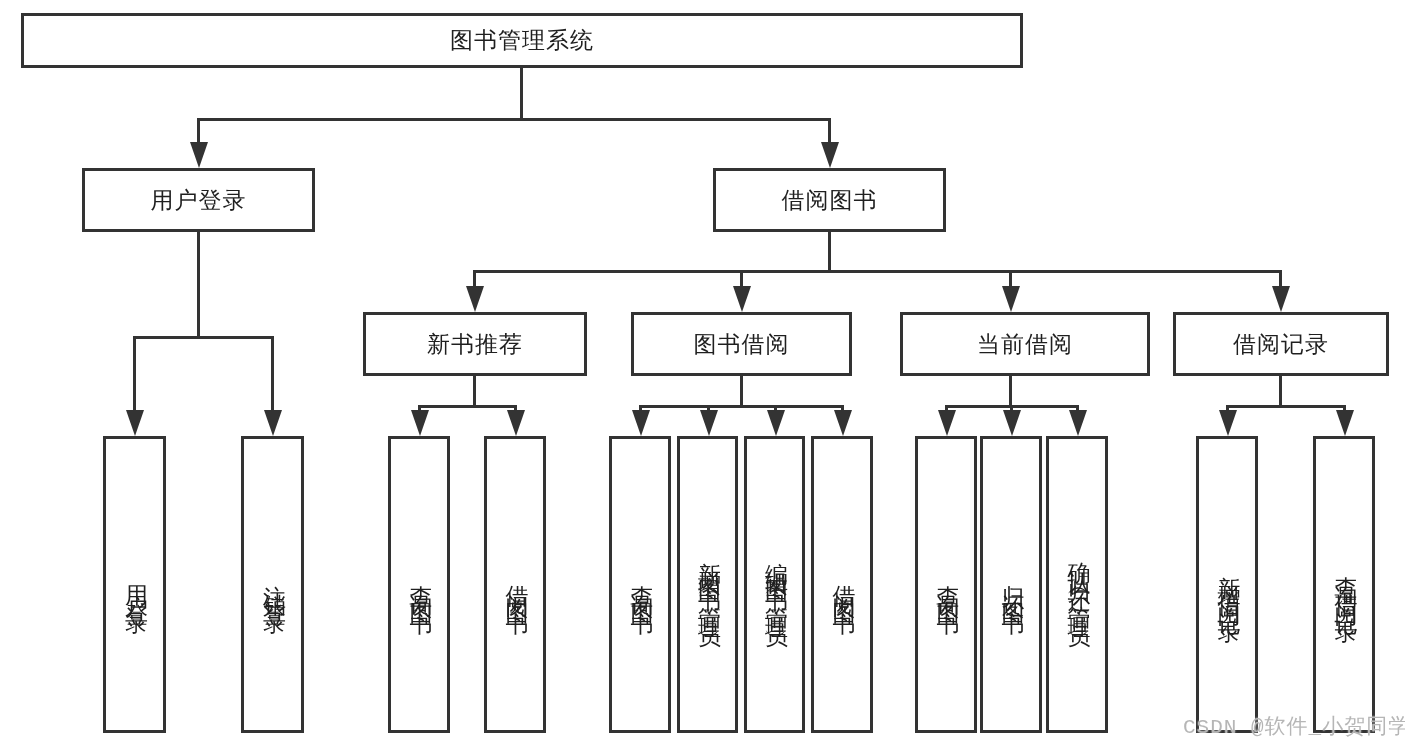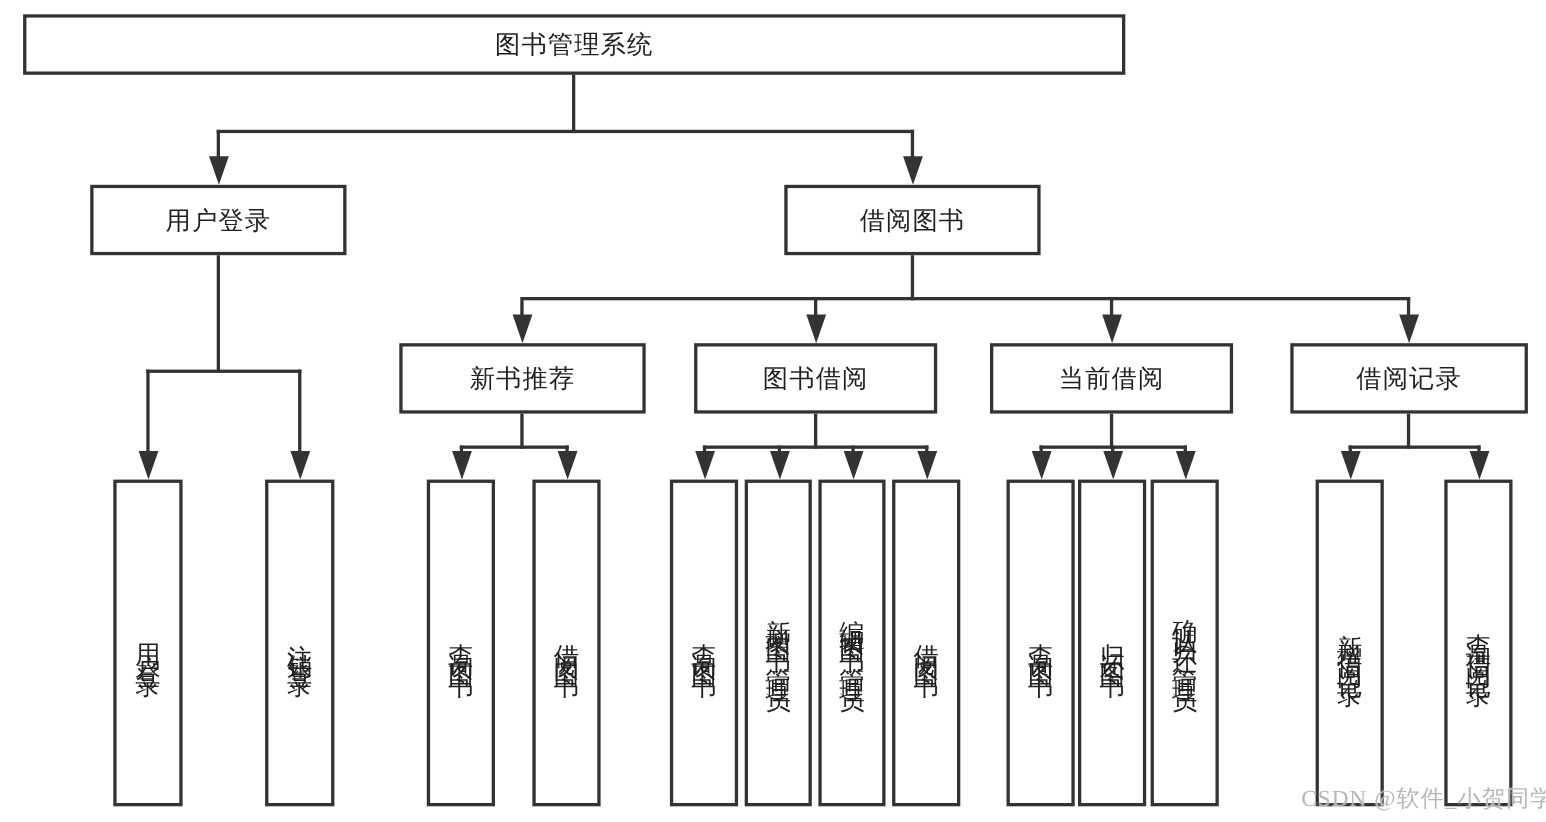--- a/index.html
+++ b/index.html
@@ -4,21 +4,21 @@
 <style>
   :root{
     --line:#333333;
     --text:#1f1f1f;
   }
   html,body{margin:0;padding:0;background:#ffffff;}
   #canvas{
     position:relative;
     width:1405px;height:747px;
     background:#ffffff;
-    font-family:Liberation Serif, serif;
+    font-family:Liberation Mono, monospace;
     color:var(--text);
     overflow:hidden;
   }
   .box{
     position:absolute;
     box-sizing:border-box;
     border:3px solid var(--line);
     background:#ffffff;
     display:flex;
     align-items:center;
@@ -97,21 +97,21 @@
   <div class="arrow" style="left:1002px;top:286px;"></div>
   <div class="vline" style="left:1279px;top:270px;height:18px;"></div>
   <div class="arrow" style="left:1272px;top:286px;"></div>
 
   <div class="box" style="left:631px;top:312px;width:221px;height:64px;">
     <span>图书借阅</span>
   </div>
   <div class="box" style="left:363px;top:312px;width:224px;height:64px;">
     <span>新书推荐</span>
   </div>
-  <div class="box" style="left:900px;top:312px;width:221px;height:64px;">
+  <div class="box" style="left:900px;top:312px;width:250px;height:64px;">
     <span>当前借阅</span>
   </div>
   <div class="box" style="left:1173px;top:312px;width:216px;height:64px;">
     <span>借阅记录</span>
   </div>
 
   <div class="vline" style="left:473px;top:376px;height:32px;"></div>
   <div class="hline" style="left:418px;top:405px;width:99px;"></div>
   <div class="vline" style="left:418px;top:405px;height:7px;"></div>
   <div class="arrow" style="left:411px;top:410px;"></div>

